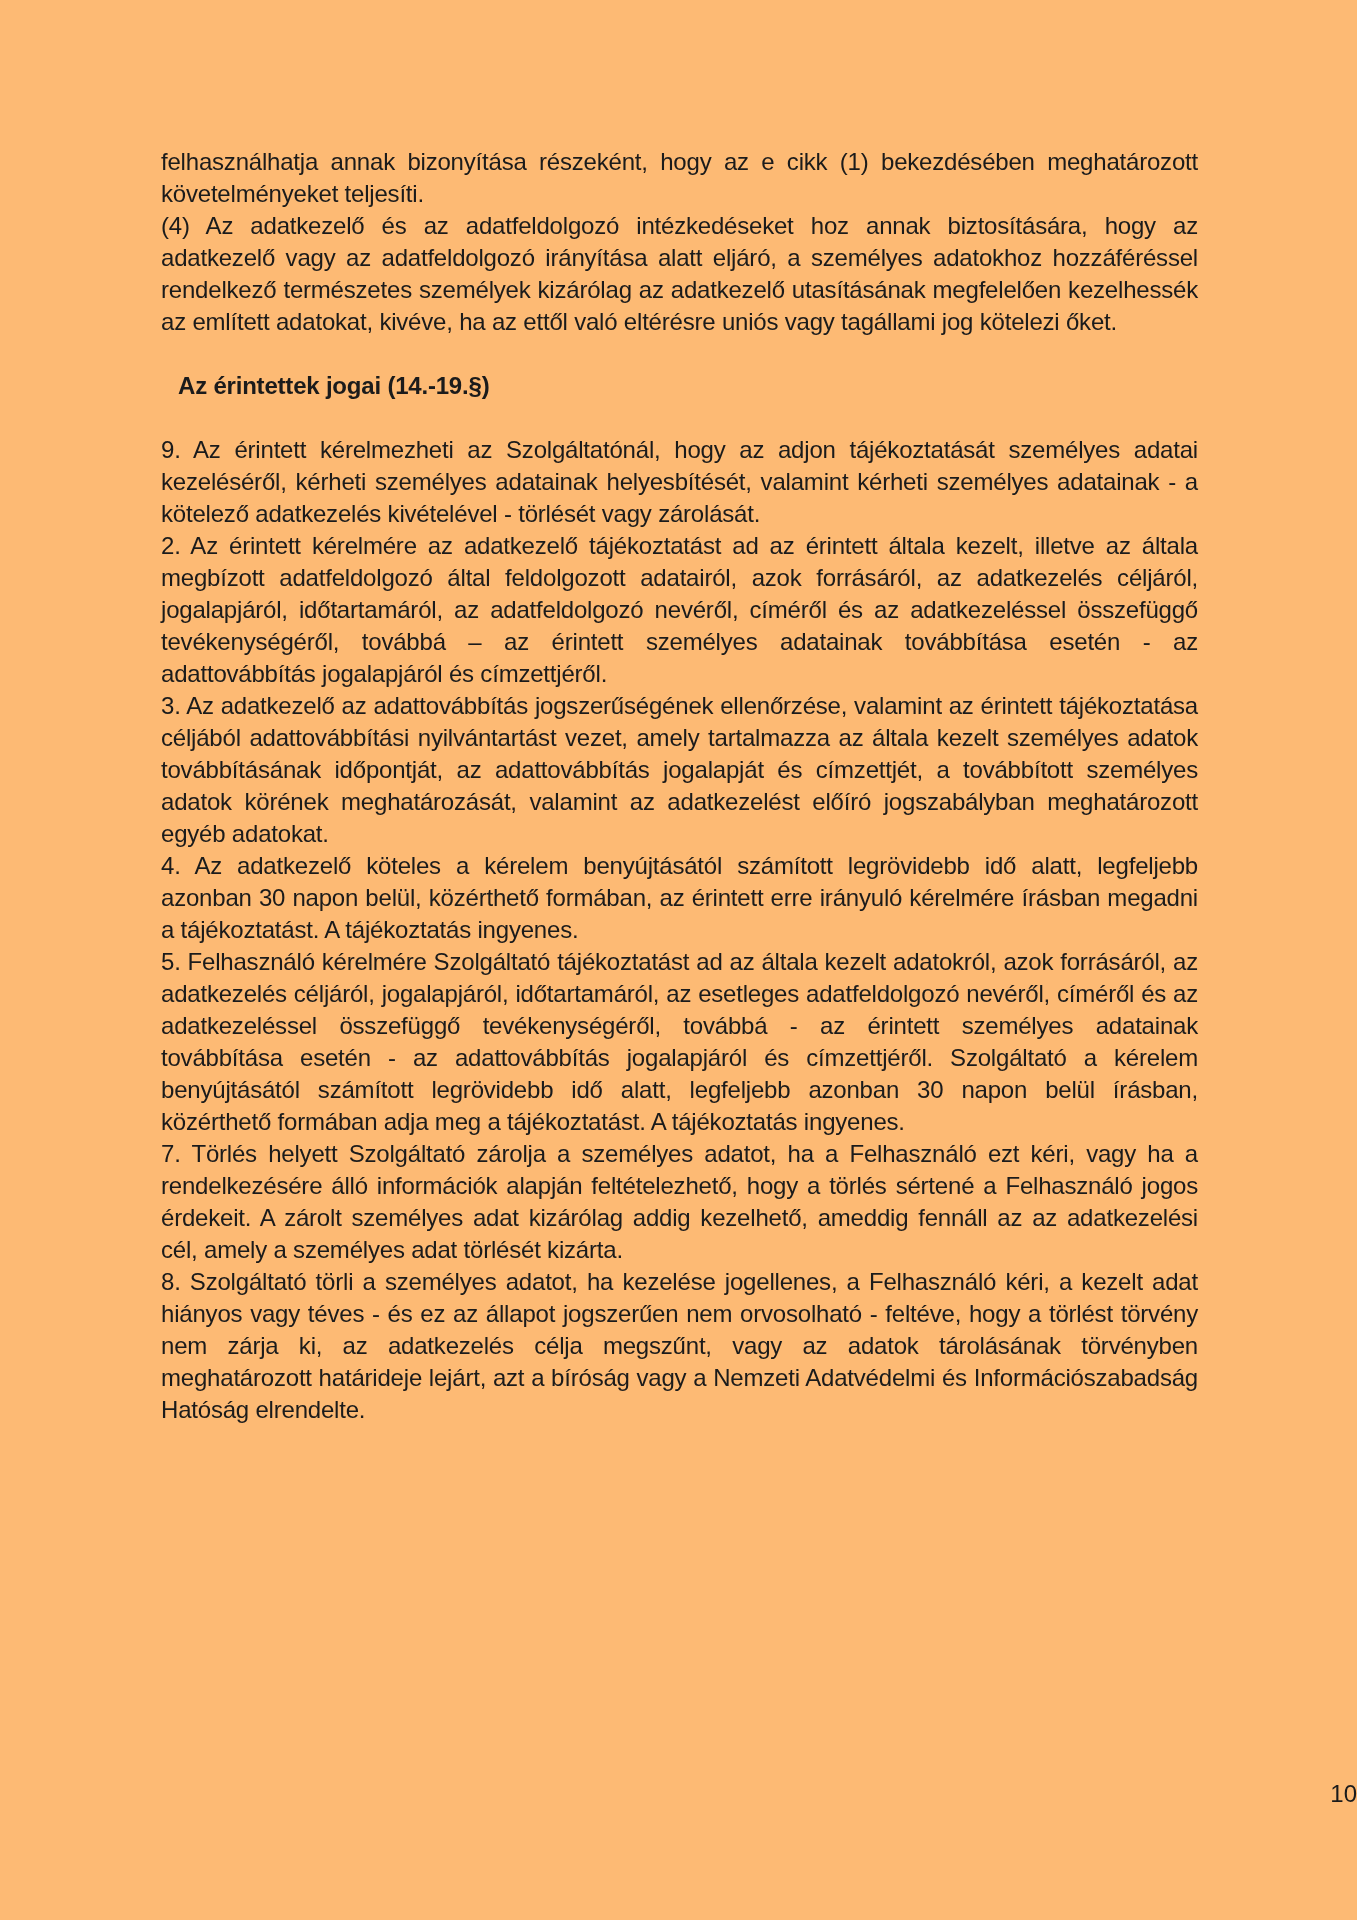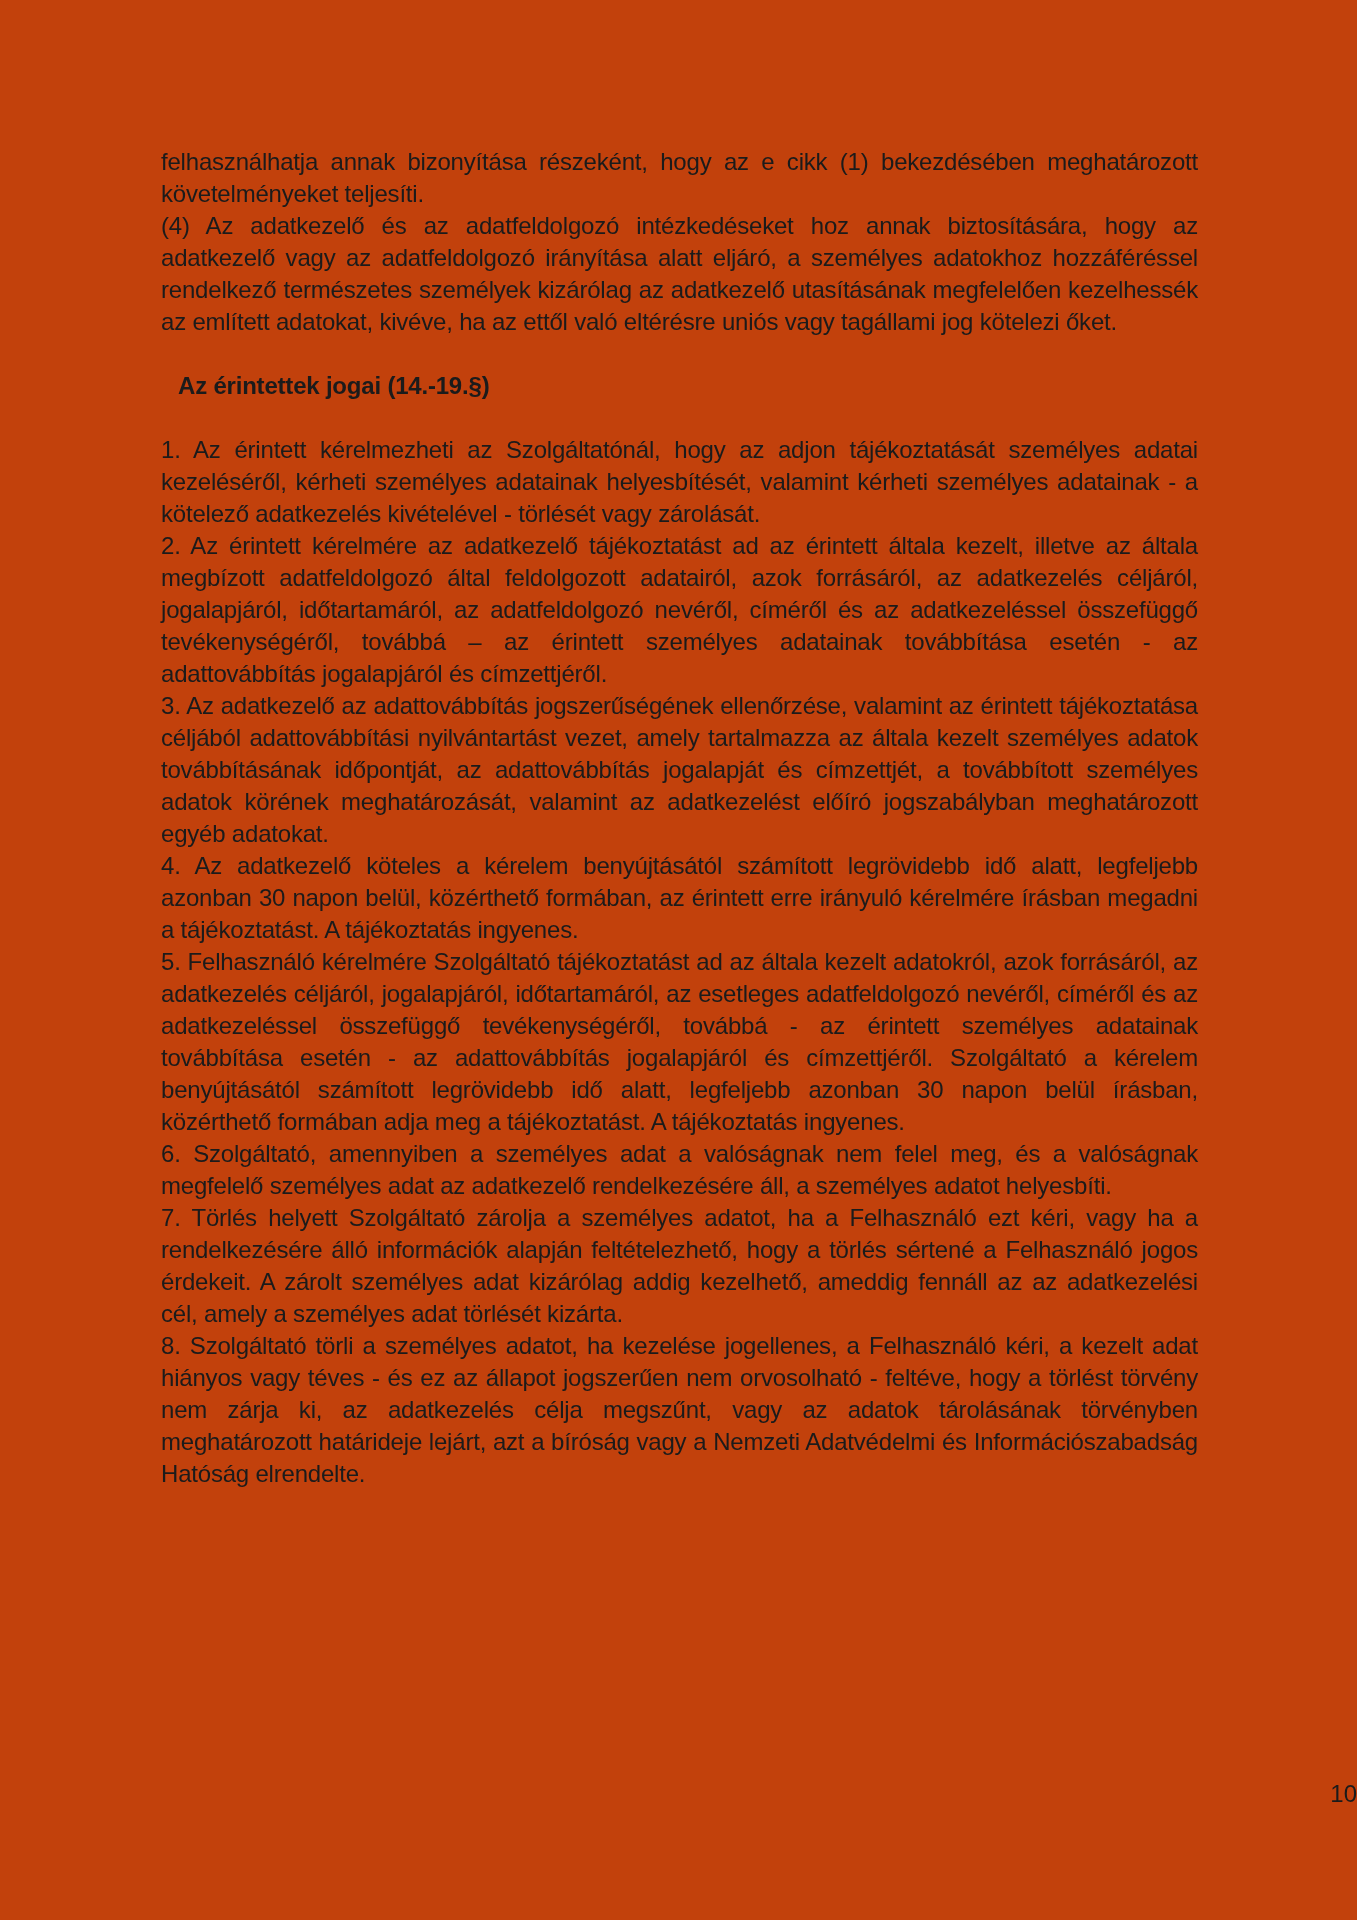--- a/index.html
+++ b/index.html
@@ -4,21 +4,21 @@
 <style>
   html, body {
     margin: 0;
     padding: 0;
     background: #ffffff;
   }
   .page {
     position: relative;
     width: 1357px;
     height: 1920px;
-    background: #c2410c;
+    background: #fdba74;
     color: #1b1b1b;
     font-family: "Liberation Sans", sans-serif;
     overflow: hidden;
   }
   .content {
     position: absolute;
     left: 161px;
     top: 146px;
     width: 1037px;
   }
@@ -51,23 +51,22 @@
   }
 </style>
 </head>
 <body>
 
 <div class="page">
   <div class="content">
     <p class="para">felhasználhatja annak bizonyítása részeként, hogy az e cikk (1) bekezdésében meghatározott követelményeket teljesíti.</p>
     <p class="para">(4) Az adatkezelő és az adatfeldolgozó intézkedéseket hoz annak biztosítására, hogy az adatkezelő vagy az adatfeldolgozó irányítása alatt eljáró, a személyes adatokhoz hozzáféréssel rendelkező természetes személyek kizárólag az adatkezelő utasításának megfelelően kezelhessék az említett adatokat, kivéve, ha az ettől való eltérésre uniós vagy tagállami jog kötelezi őket.</p>
     <h2 class="heading">Az érintettek jogai (14.-19.§)</h2>
-    <p class="para">1. Az érintett kérelmezheti az Szolgáltatónál, hogy az adjon tájékoztatását személyes adatai kezeléséről, kérheti személyes adatainak helyesbítését, valamint kérheti személyes adatainak - a kötelező adatkezelés kivételével - törlését vagy zárolását.</p>
+    <p class="para">9. Az érintett kérelmezheti az Szolgáltatónál, hogy az adjon tájékoztatását személyes adatai kezeléséről, kérheti személyes adatainak helyesbítését, valamint kérheti személyes adatainak - a kötelező adatkezelés kivételével - törlését vagy zárolását.</p>
     <p class="para">2. Az érintett kérelmére az adatkezelő tájékoztatást ad az érintett általa kezelt, illetve az általa megbízott adatfeldolgozó által feldolgozott adatairól, azok forrásáról, az adatkezelés céljáról, jogalapjáról, időtartamáról, az adatfeldolgozó nevéről, címéről és az adatkezeléssel összefüggő tevékenységéről, továbbá – az érintett személyes adatainak továbbítása esetén - az adattovábbítás jogalapjáról és címzettjéről.</p>
     <p class="para">3. Az adatkezelő az adattovábbítás jogszerűségének ellenőrzése, valamint az érintett tájékoztatása céljából adattovábbítási nyilvántartást vezet, amely tartalmazza az általa kezelt személyes adatok továbbításának időpontját, az adattovábbítás jogalapját és címzettjét, a továbbított személyes adatok körének meghatározását, valamint az adatkezelést előíró jogszabályban meghatározott egyéb adatokat.</p>
     <p class="para">4. Az adatkezelő köteles a kérelem benyújtásától számított legrövidebb idő alatt, legfeljebb azonban 30 napon belül, közérthető formában, az érintett erre irányuló kérelmére írásban megadni a tájékoztatást. A tájékoztatás ingyenes.</p>
     <p class="para">5. Felhasználó kérelmére Szolgáltató tájékoztatást ad az általa kezelt adatokról, azok forrásáról, az adatkezelés céljáról, jogalapjáról, időtartamáról, az esetleges adatfeldolgozó nevéről, címéről és az adatkezeléssel összefüggő tevékenységéről, továbbá - az érintett személyes adatainak továbbítása esetén - az adattovábbítás jogalapjáról és címzettjéről. Szolgáltató a kérelem benyújtásától számított legrövidebb idő alatt, legfeljebb azonban 30 napon belül írásban, közérthető formában adja meg a tájékoztatást. A tájékoztatás ingyenes.</p>
-    <p class="para">6. Szolgáltató, amennyiben a személyes adat a valóságnak nem felel meg, és a valóságnak megfelelő személyes adat az adatkezelő rendelkezésére áll, a személyes adatot helyesbíti.</p>
     <p class="para">7. Törlés helyett Szolgáltató zárolja a személyes adatot, ha a Felhasználó ezt kéri, vagy ha a rendelkezésére álló információk alapján feltételezhető, hogy a törlés sértené a Felhasználó jogos érdekeit. A zárolt személyes adat kizárólag addig kezelhető, ameddig fennáll az az adatkezelési cél, amely a személyes adat törlését kizárta.</p>
     <p class="para">8. Szolgáltató törli a személyes adatot, ha kezelése jogellenes, a Felhasználó kéri, a kezelt adat hiányos vagy téves - és ez az állapot jogszerűen nem orvosolható - feltéve, hogy a törlést törvény nem zárja ki, az adatkezelés célja megszűnt, vagy az adatok tárolásának törvényben meghatározott határideje lejárt, azt a bíróság vagy a Nemzeti Adatvédelmi és Információszabadság Hatóság elrendelte.</p>
   </div>
   <div class="page-number">10</div>
 </div>
 
 </body></html>

